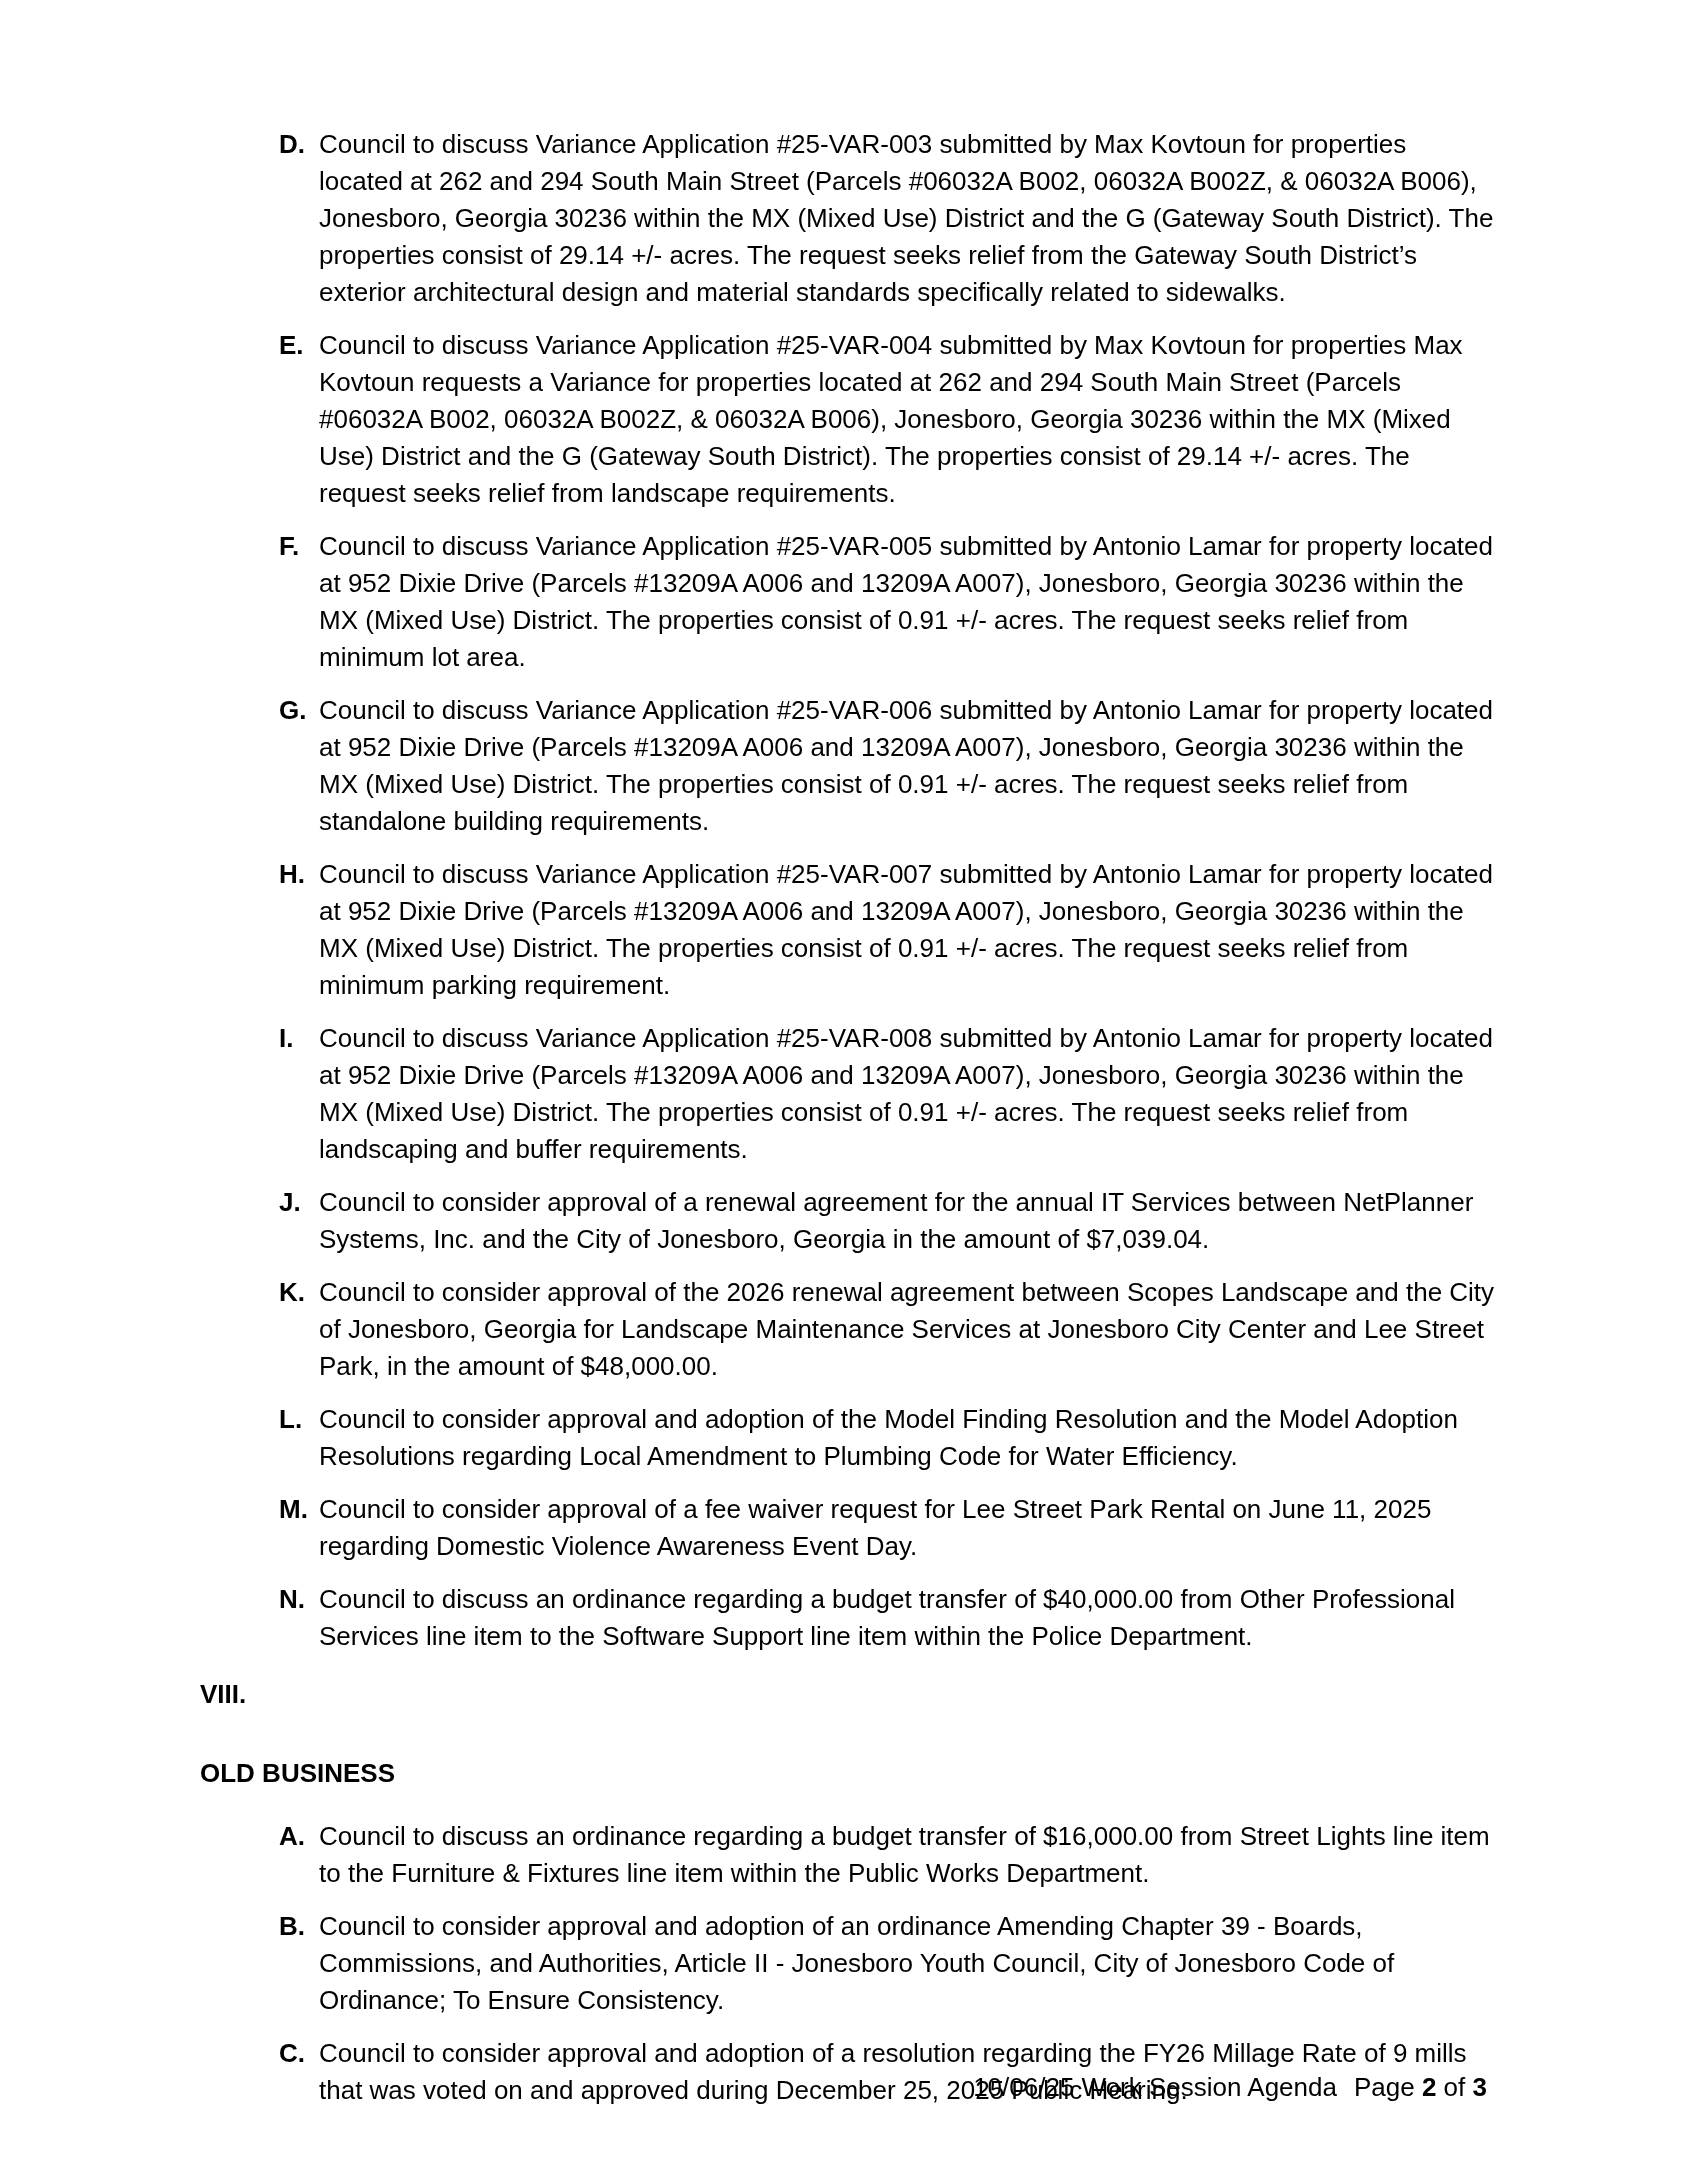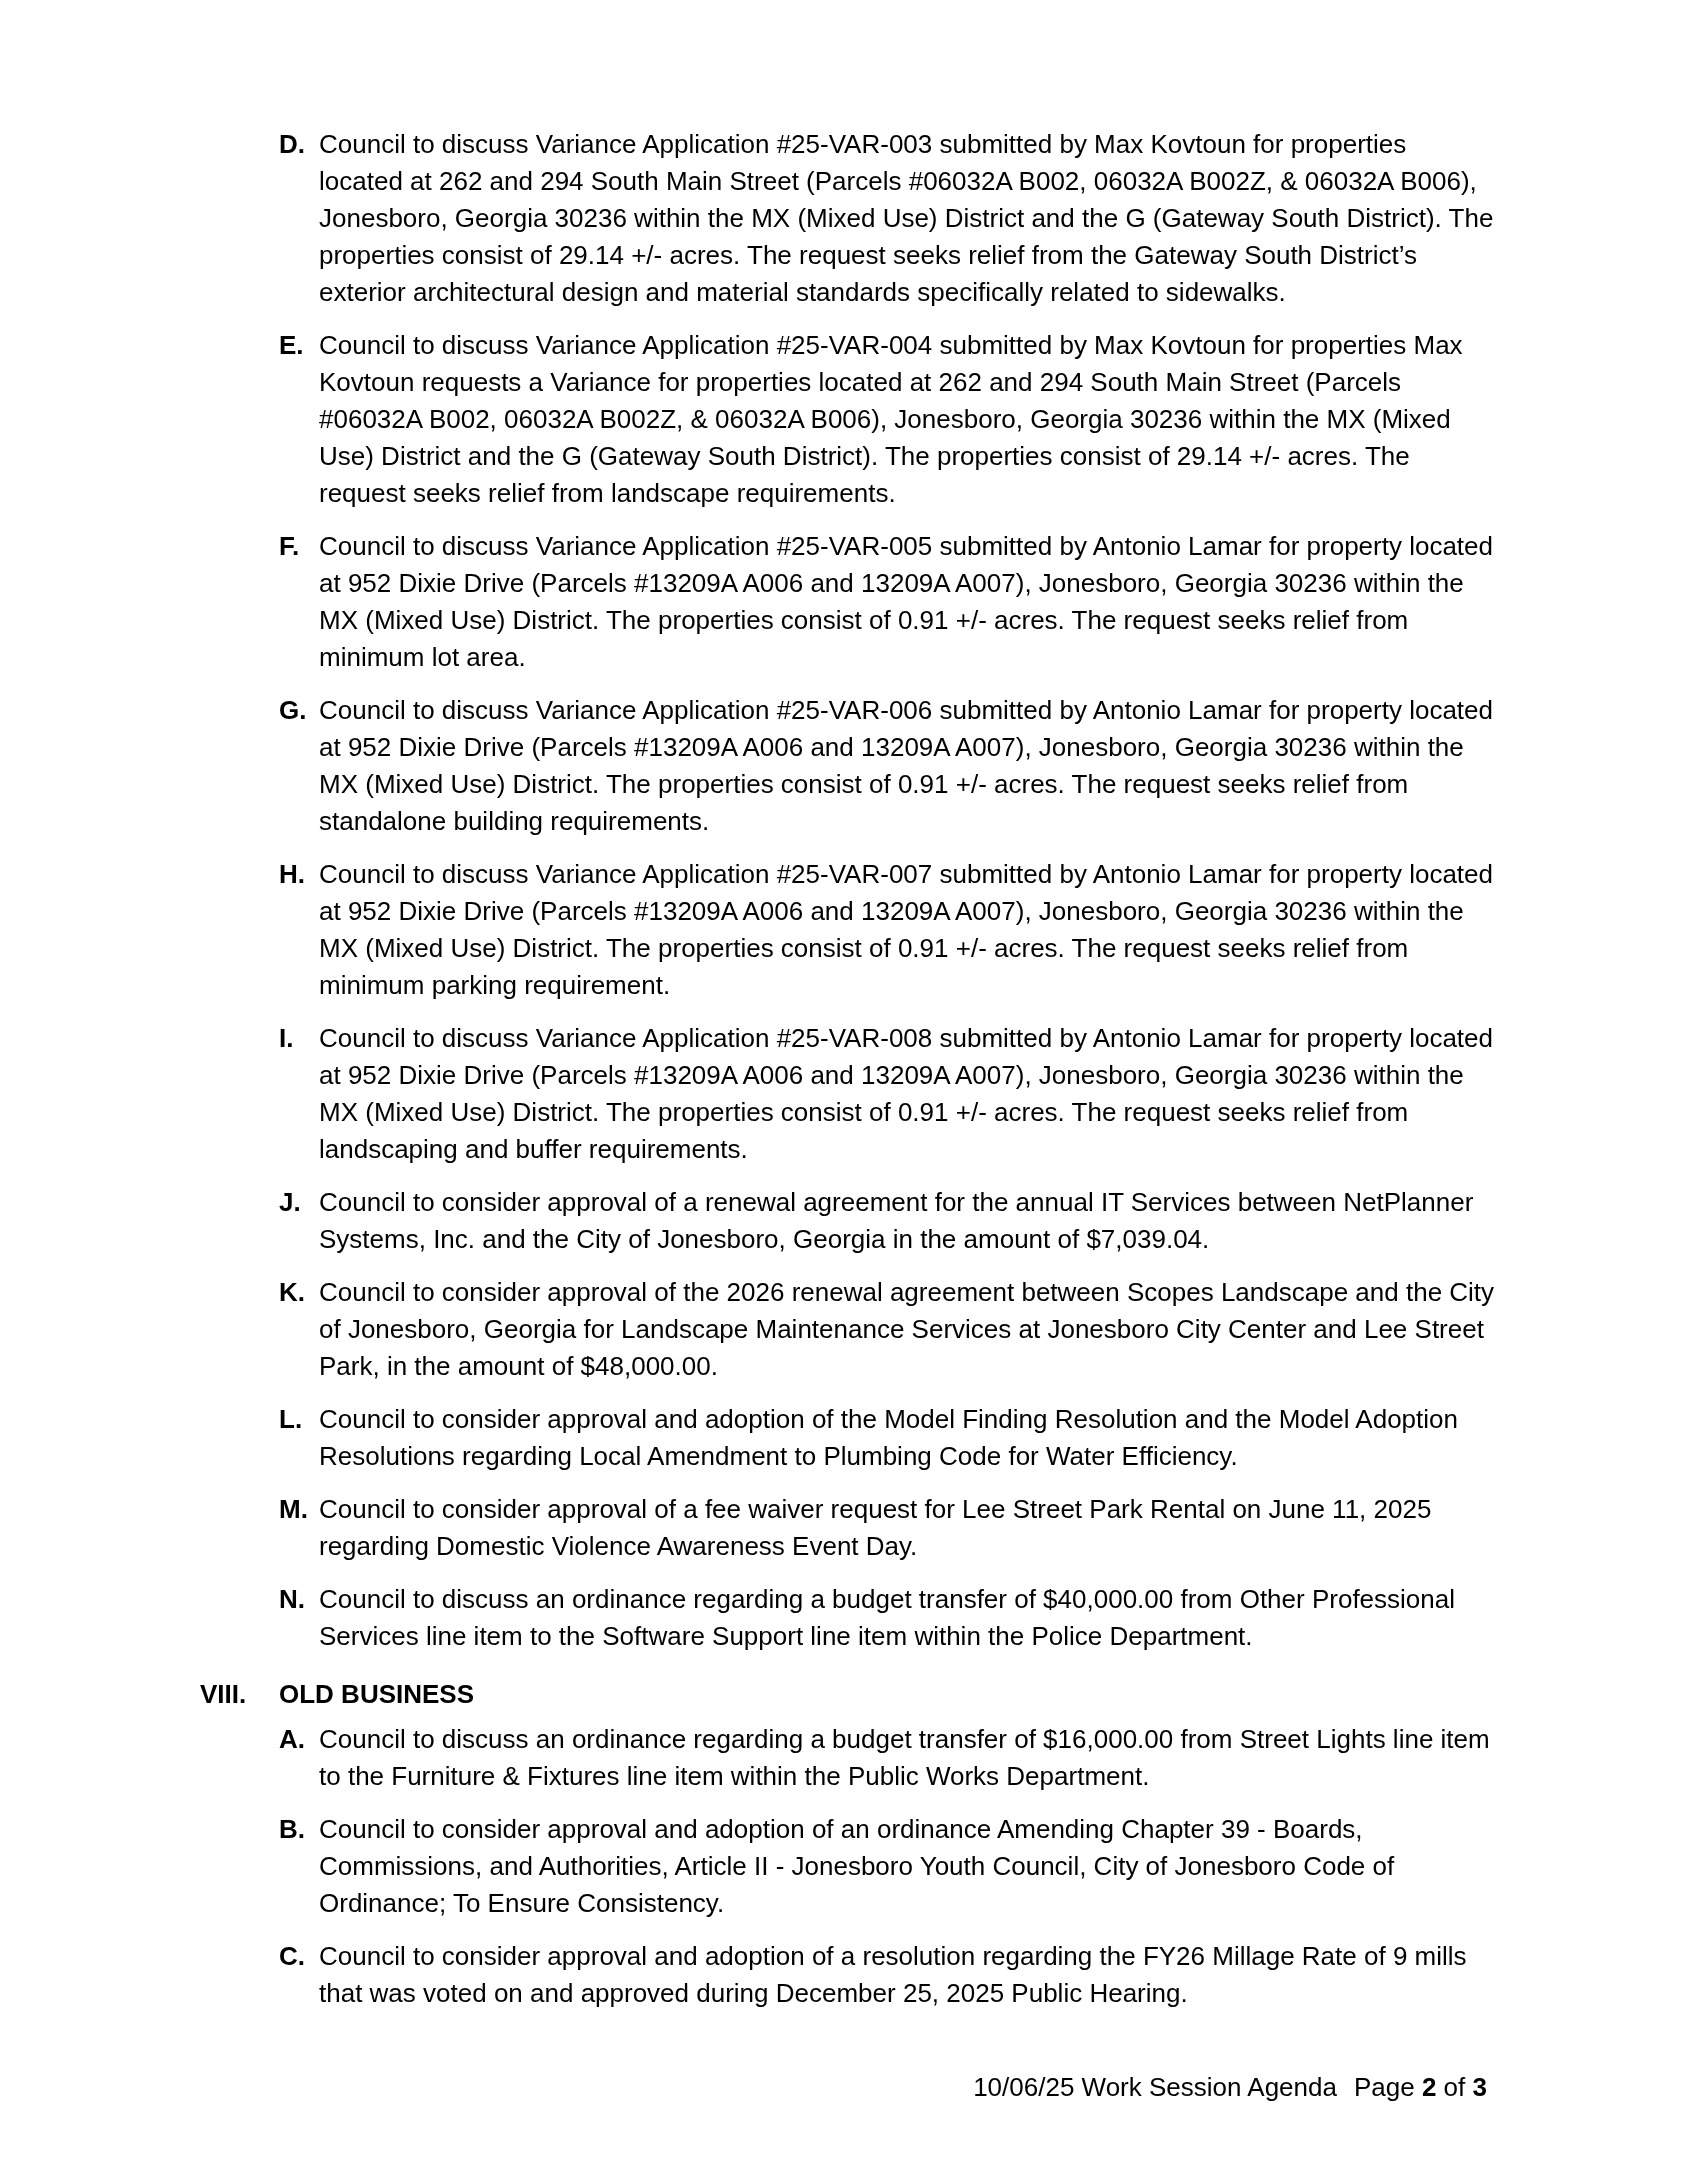--- a/index.html
+++ b/index.html
@@ -35,21 +35,22 @@
   .agenda-item .marker {
     flex: 0 0 40px;
     font-weight: 700;
   }
   .agenda-item .item-text {
     flex: 1;
   }
   .section-head {
     display: flex;
     font-weight: 700;
-    margin: 21px 0 8px 0;
+    margin: 21px 0 26px 0;
+    flex-direction: column;
   }
   .section-head .roman {
     flex: 0 0 79px;
   }
   .page-footer {
     position: absolute;
     top: 2069px;
     right: 200px;
     white-space: nowrap;
     margin-left: 28px;

